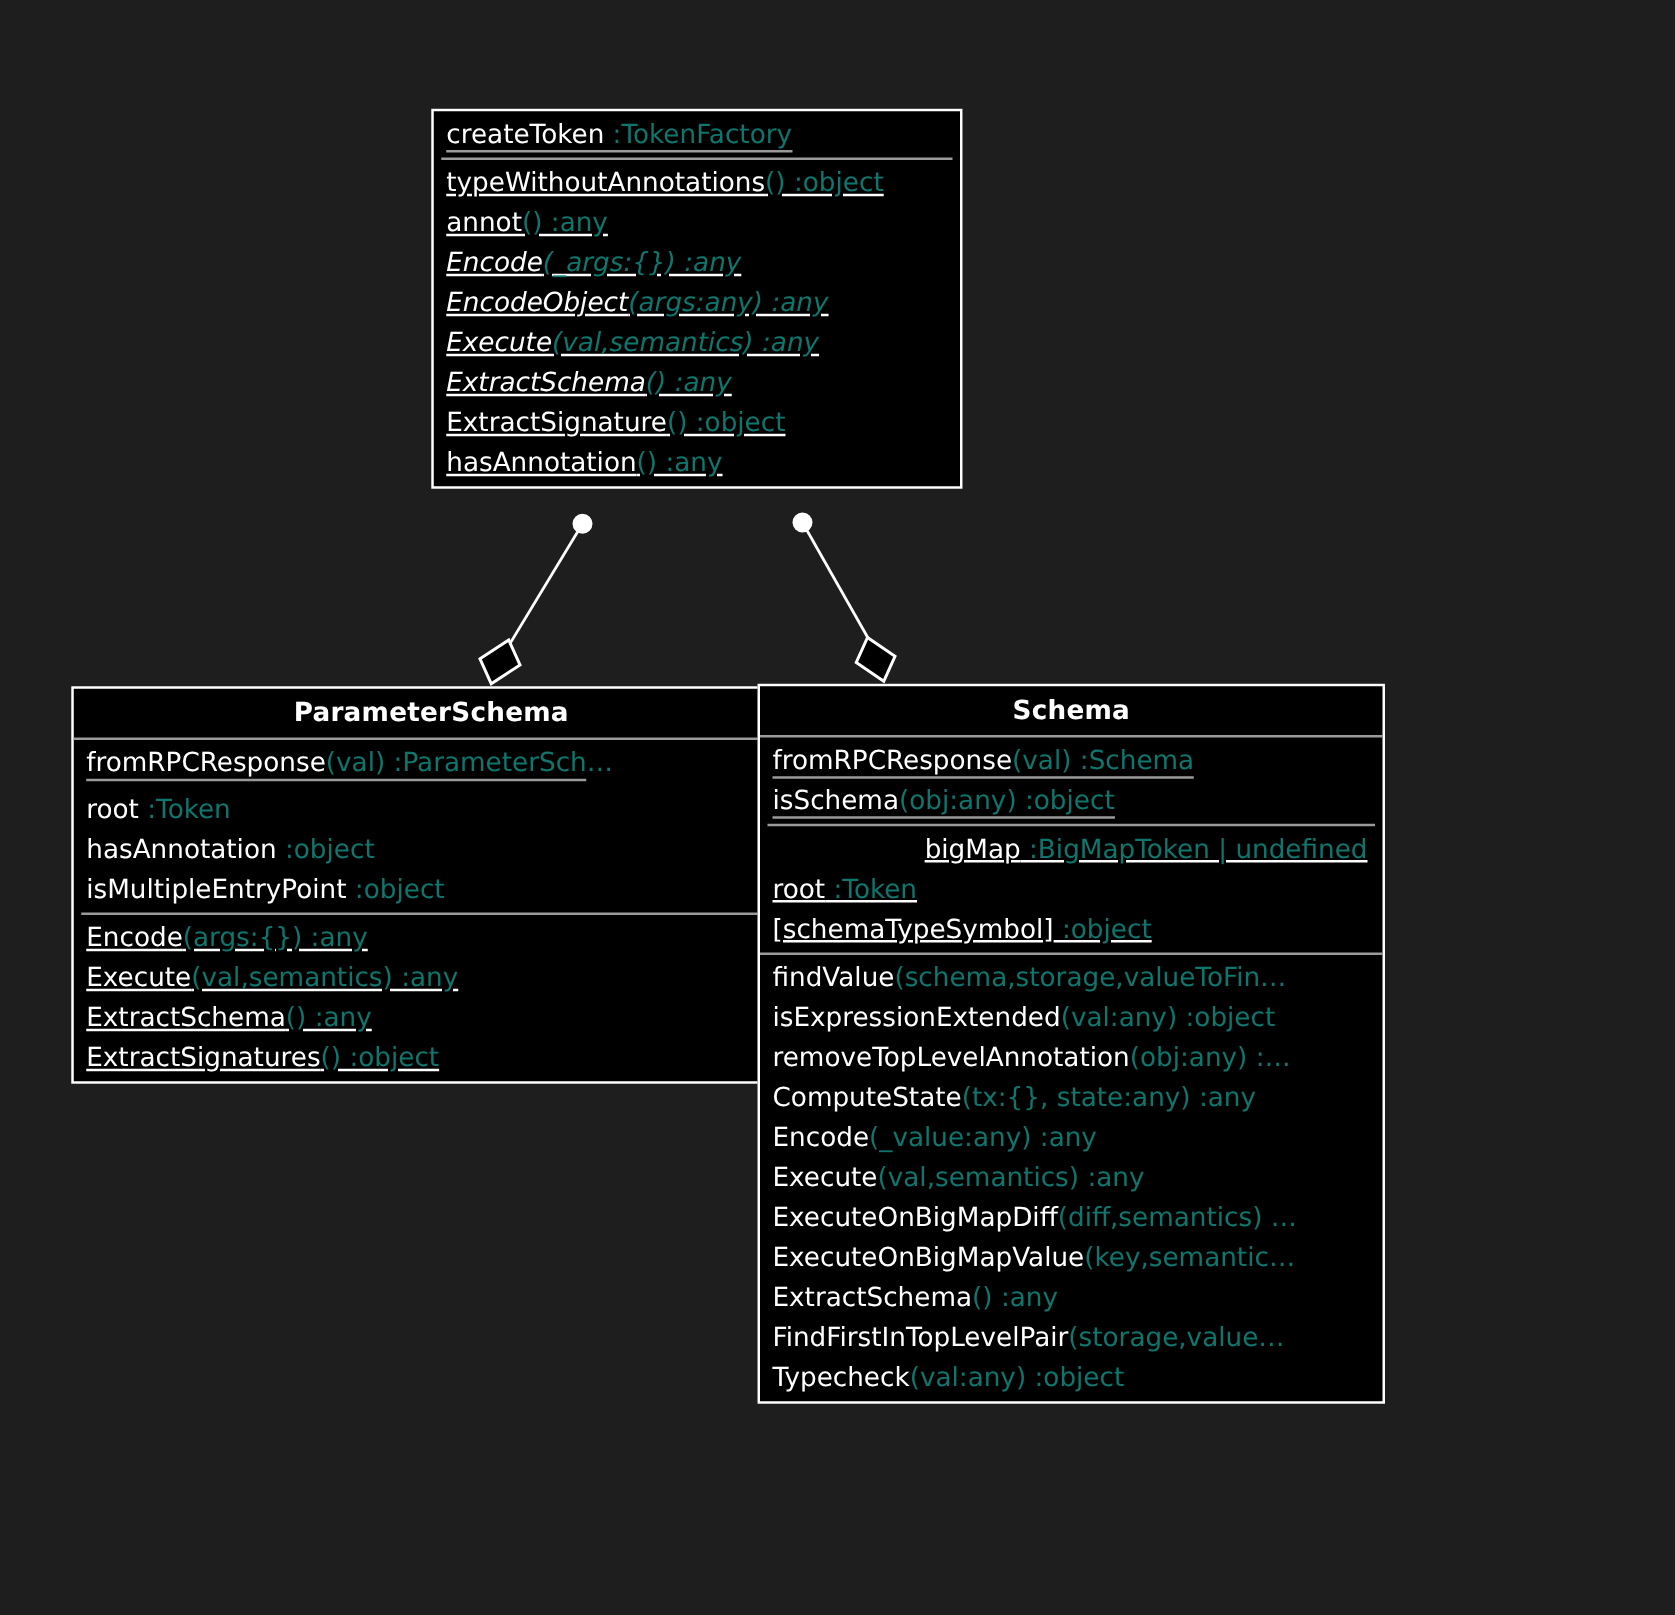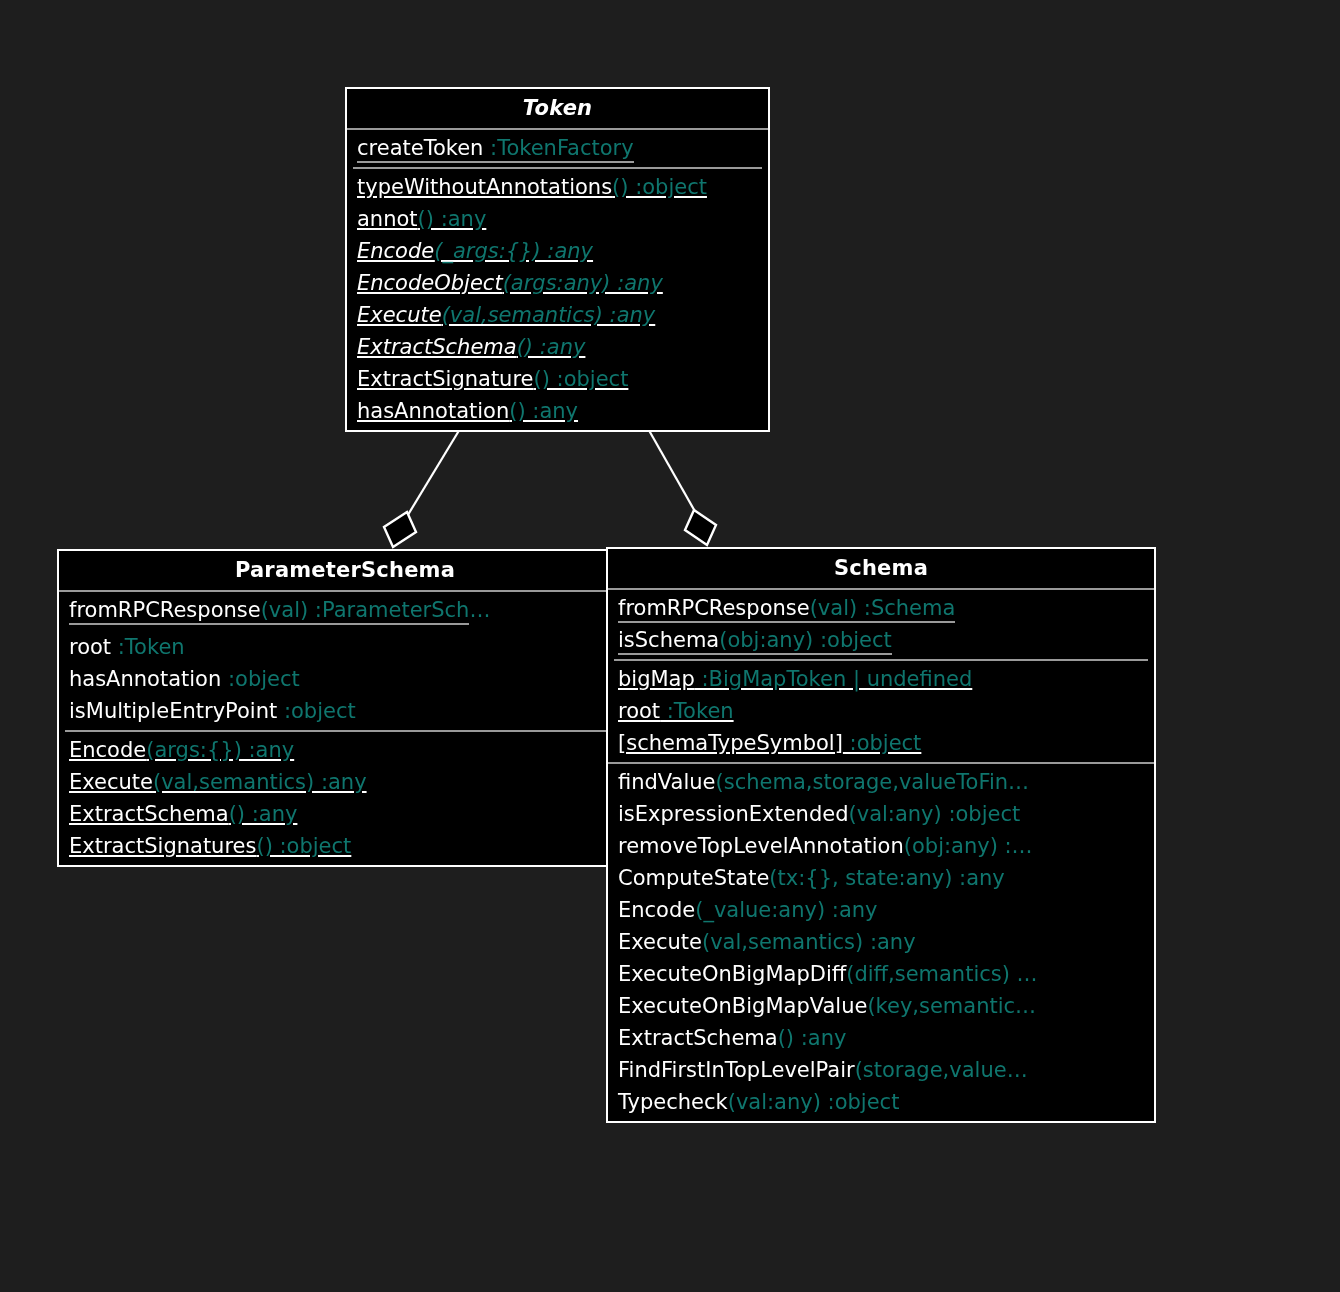--- a/index.html
+++ b/index.html
@@ -89,21 +89,20 @@
   </g>
 
   <g>
     <line x1="642" y1="418" x2="701" y2="522" stroke="#ffffff" stroke-width="2.2"></line>
     <circle cx="642" cy="418" r="8" fill="#ffffff"></circle>
     <polygon points="694,510 685,530 707,545 716,525" fill="#000000" stroke="#ffffff" stroke-width="2.4"></polygon>
   </g>
 </svg>
 
 <div class="uml-class" style="left:345px; top:87px; width:425px;">
-  <div class="class-header abstract">Token</div>
 
   <div class="compartment">
     <div class="member static">
       <span class="u"><span>createToken</span><span class="t"> :TokenFactory</span></span>
     </div>
   </div>
 
   <div class="compartment divided inset">
     <div class="member" style="padding-left:4px;">
       <span>typeWithoutAnnotations</span><span class="t">() :object</span>
@@ -162,34 +161,34 @@
     </div>
     <div class="member" style="padding-left:4px;">
       <span>ExtractSchema</span><span class="t">() :any</span>
     </div>
     <div class="member" style="padding-left:4px;">
       <span>ExtractSignatures</span><span class="t">() :object</span>
     </div>
   </div>
 </div>
 
-<div class="uml-class" style="left:606px; top:547px; width:550px;">
+<div class="uml-class" style="left:606px; top:547px; width:502px;">
   <div class="class-header">Schema</div>
 
   <div class="compartment">
     <div class="member static">
       <span class="u"><span>fromRPCResponse</span><span class="t">(val) :Schema</span></span>
     </div>
     <div class="member static">
       <span class="u"><span>isSchema</span><span class="t">(obj:any) :object</span></span>
     </div>
   </div>
 
   <div class="compartment divided inset">
-    <div class="member" style="padding-left:4px;">
+    <div class="member" style="padding-left:4px;text-align:right;">
       <span>bigMap</span><span class="t"> :BigMapToken | undefined</span>
     </div>
     <div class="member" style="padding-left:4px;">
       <span>root</span><span class="t"> :Token</span>
     </div>
     <div class="member" style="padding-left:4px;">
       <span>[schemaTypeSymbol]</span><span class="t"> :object</span>
     </div>
   </div>
 

